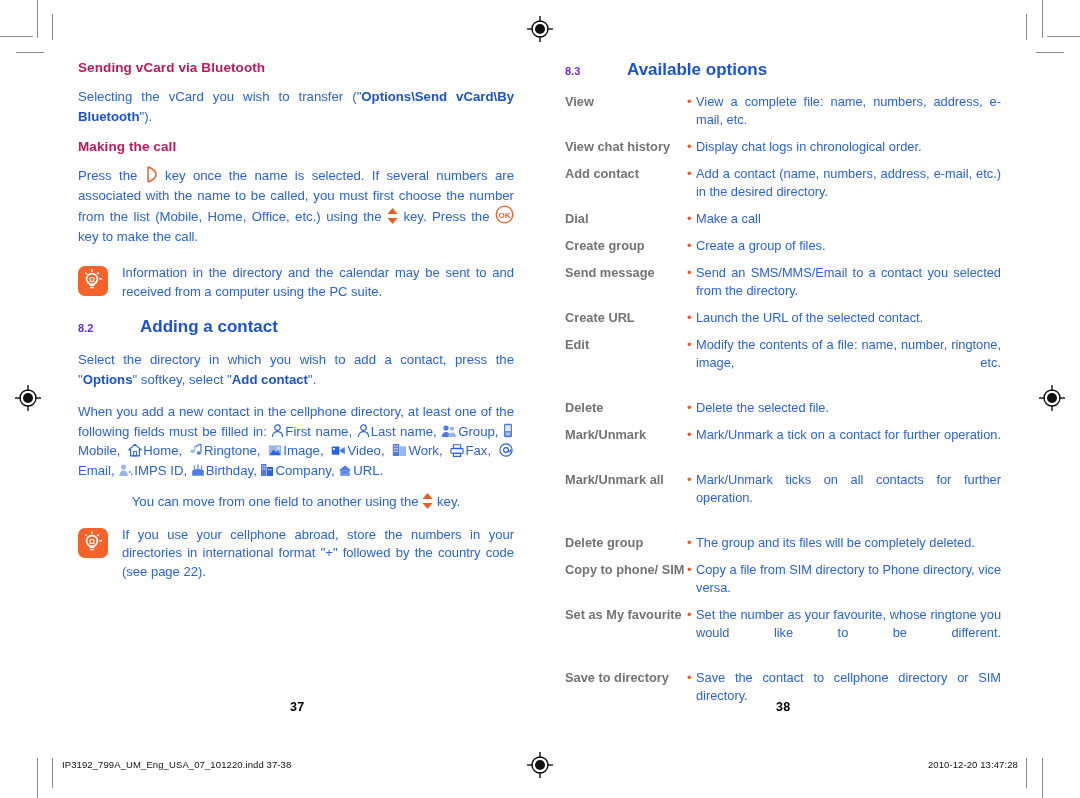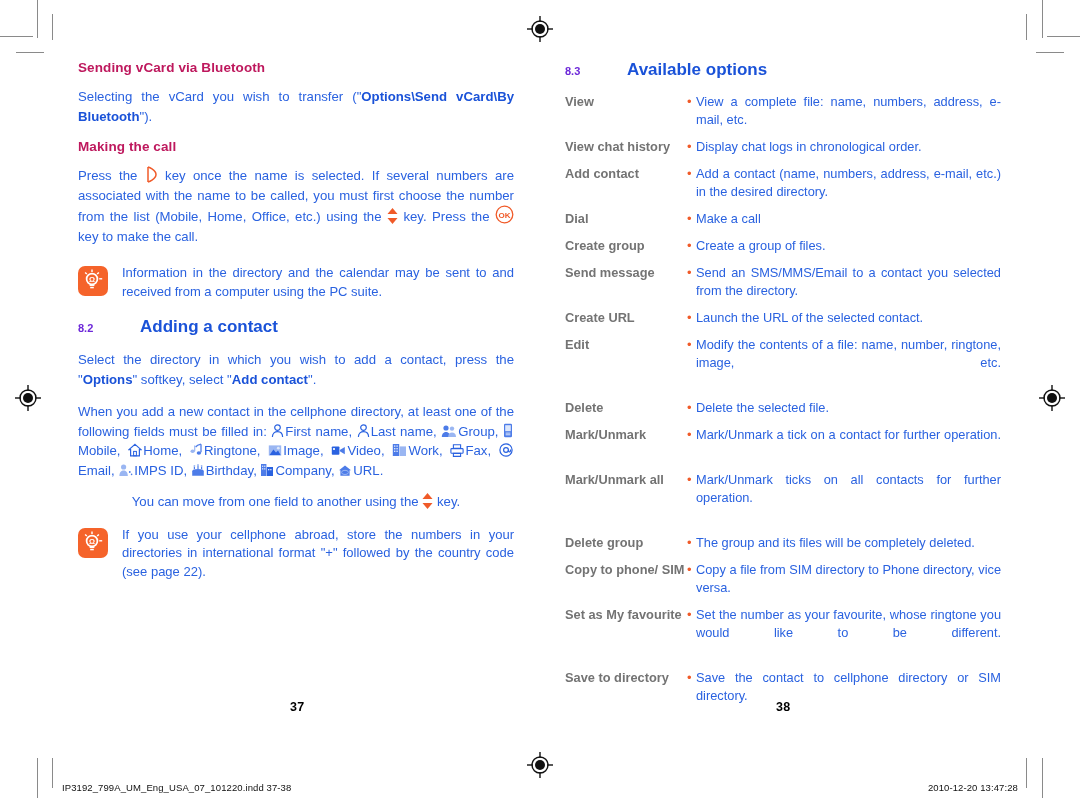--- a/index.html
+++ b/index.html
@@ -132,21 +132,21 @@
     line-height: 18px;
     color: #2a62e0;
     text-align: justify;
   }
   .opt-desc.jz { text-align: justify; }
   .opt-desc.jz::after { content: ""; display: inline-block; width: 100%; }
 
   
   .slug {
     position: absolute;
-    bottom: 5px;
+    bottom: 28px;
     font-size: 9.5px;
     color: #111;
     font-family: "Liberation Sans", sans-serif;
     letter-spacing: 0.1px;
   }
   .slug-left  { left: 62px; }
   .slug-right { right: 62px; margin-top: 33px; }
 </style>
 </head>
 <body>

